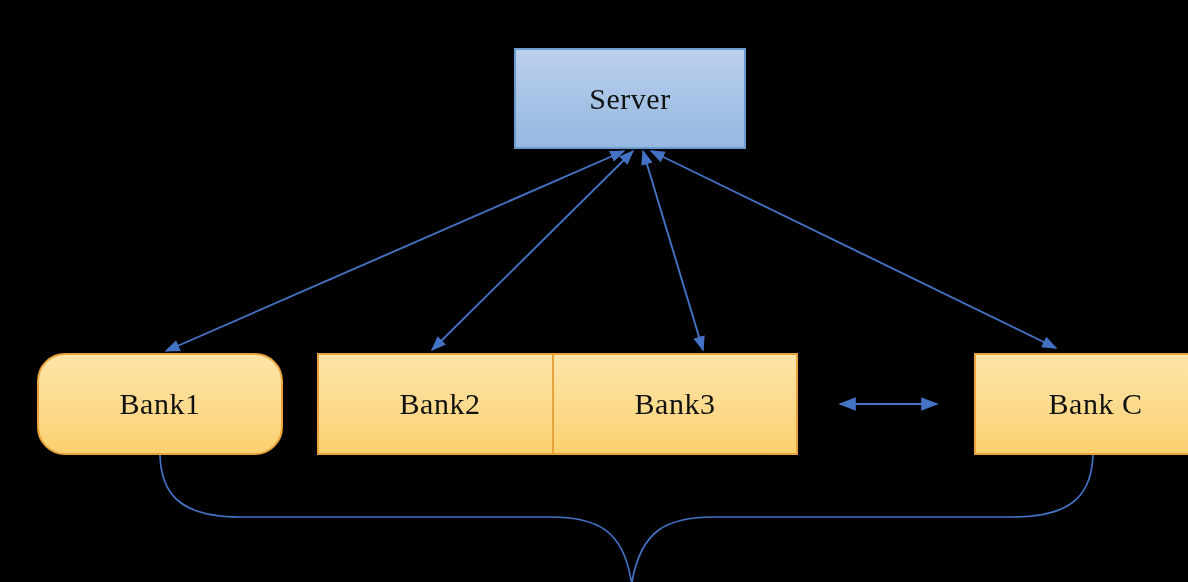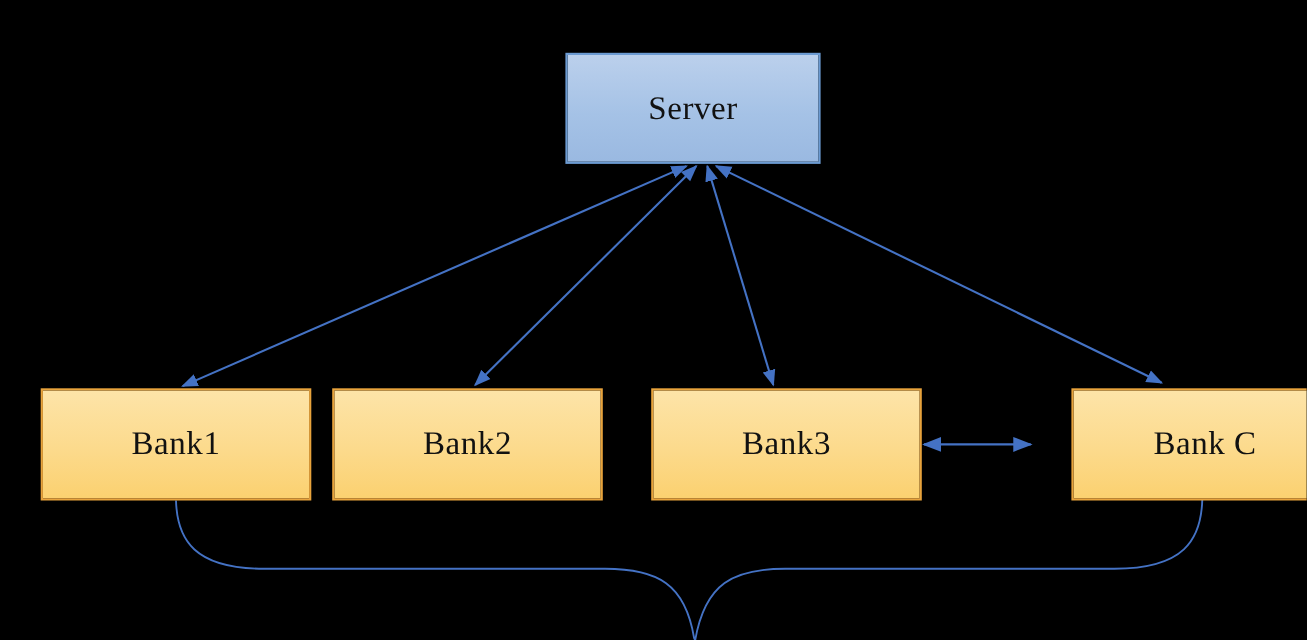--- a/index.html
+++ b/index.html
@@ -36,23 +36,23 @@
     width: 232px; height: 101px;
     background: linear-gradient(180deg, #bbd0ec 0%, #a5c2e6 55%, #9ab9e1 100%);
     border: 2px solid #6c9bd2;
   }
   .node.bank {
     top: 353px;
     width: 246px; height: 102px;
     background: linear-gradient(180deg, #fde4a8 0%, #fcda8c 55%, #fbd170 100%);
     border: 2px solid #e8a33c;
   }
-  .node.bank1 { left: 37px; }
-  .node.bank2 { left: 302px; }
-  .node.bank3 { left: 592px; text-align: center; }
+  .node.bank1 { left: 37px; border-radius: 28px; }
+  .node.bank2 { left: 317px; }
+  .node.bank3 { left: 552px; text-align: center; }
   .node.bankc { left: 942px; width: 243px; margin-left: 32px; }
 </style>
 </head>
 <body>
 
 <div class="canvas">
 
   <svg class="edges" viewBox="0 0 1188 582">
     <defs>
       <marker id="ahEnd" markerWidth="8" markerHeight="7" refX="7.2" refY="3.5" orient="auto" markerUnits="strokeWidth">

